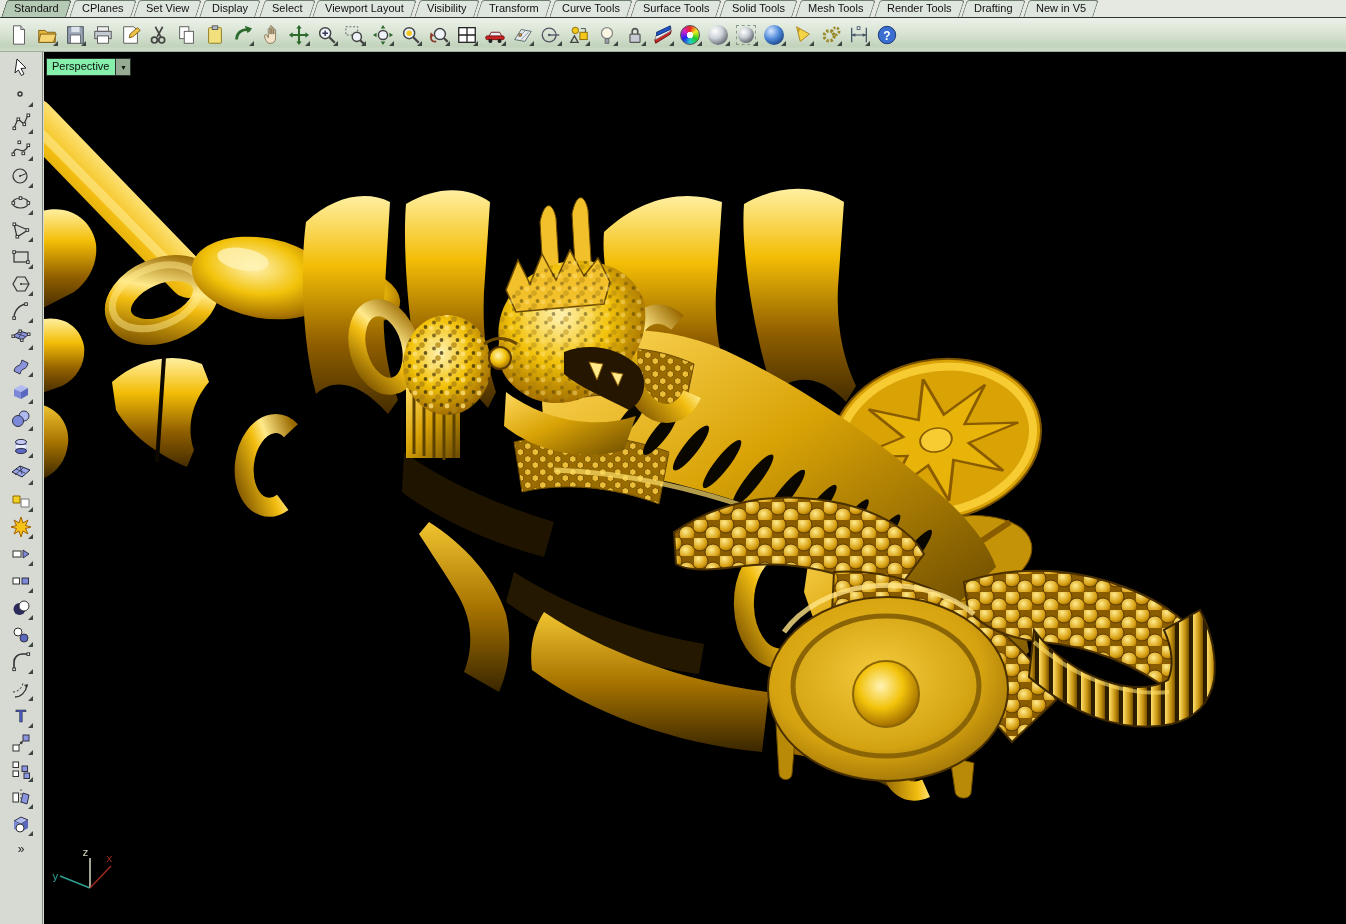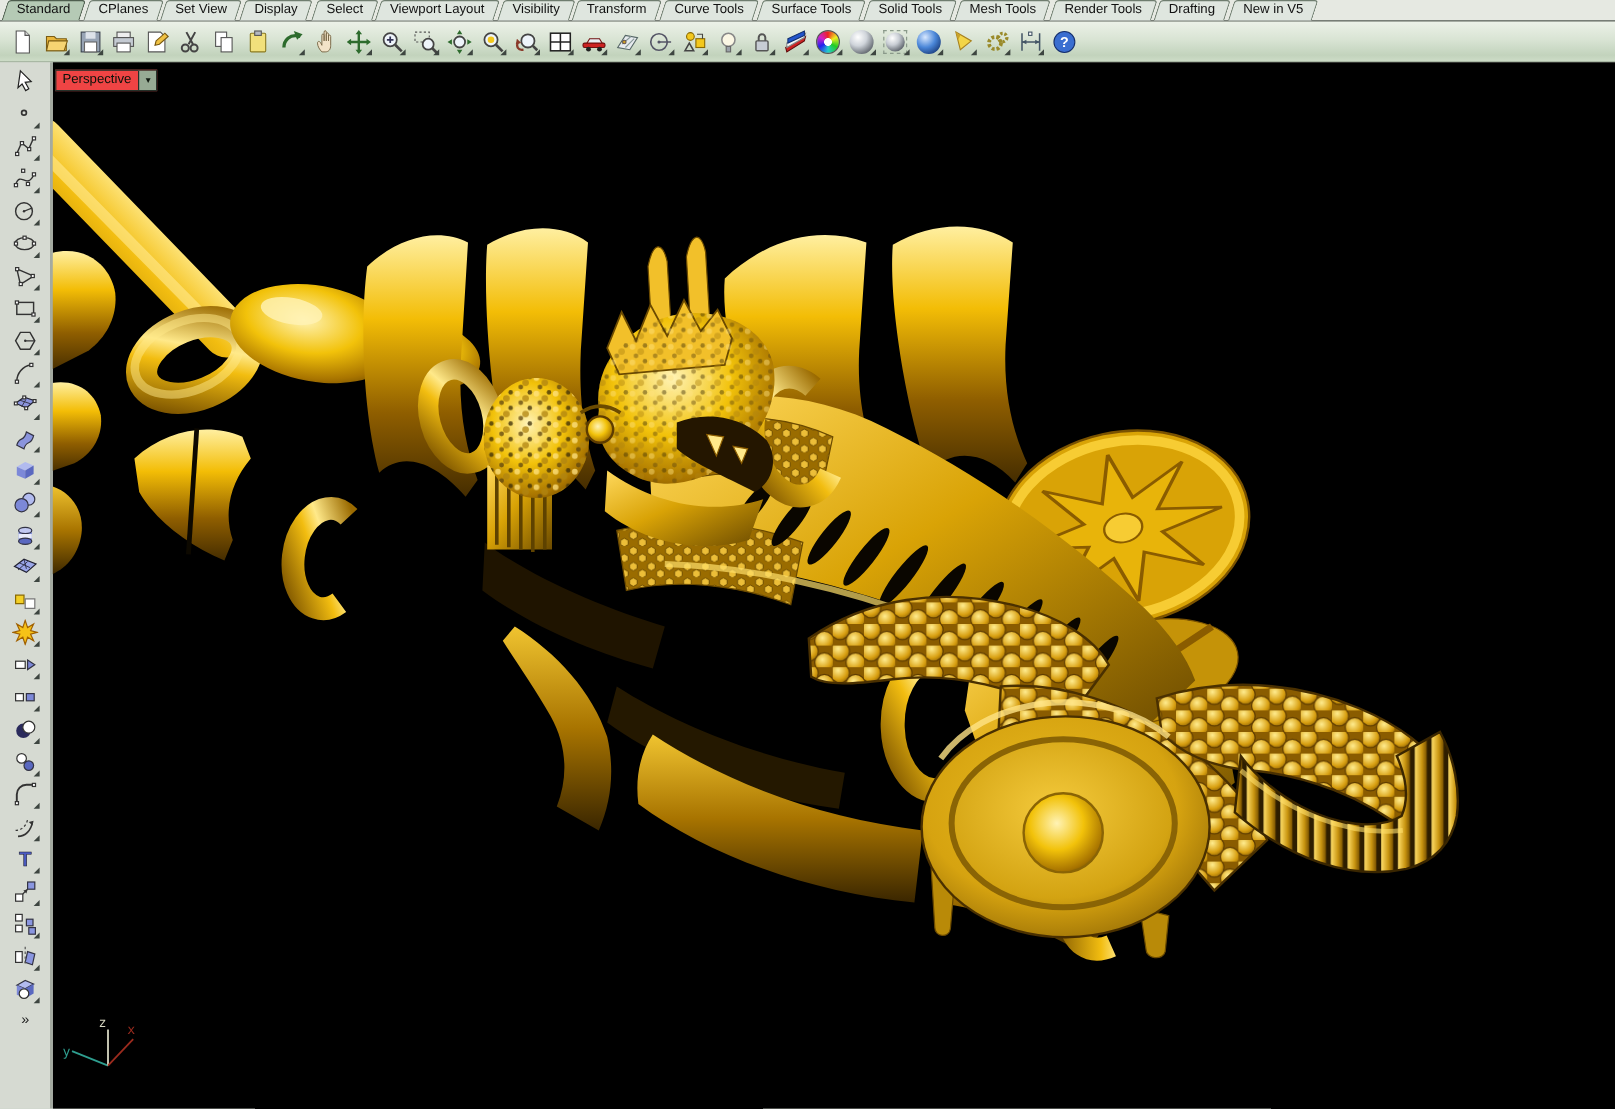--- a/index.html
+++ b/index.html
@@ -13,21 +13,21 @@
   .toolbar{position:absolute;left:0;top:18px;width:1346px;height:34px;background:linear-gradient(180deg,#ecf1e8 0%,#d9e4d4 45%,#c2d3bc 85%,#cddcc7 100%);display:flex;align-items:center;padding-left:6px;box-sizing:border-box;border-bottom:1px solid #9fae9a;}
   button.tb{position:relative;width:26px;height:26px;margin-right:2px;background:transparent;border:1px solid transparent;padding:1px;box-sizing:border-box;}
   .fly::after{content:"";position:absolute;right:1px;bottom:1px;width:0;height:0;border-left:5px solid transparent;border-bottom:5px solid #3d4540;}
   
   .main{position:absolute;left:0;top:52px;width:1346px;height:872px;}
   .sidebar{position:absolute;left:0;top:0;width:43px;height:872px;background:#d6dad2;border-right:1px solid #848b80;box-sizing:border-box;display:flex;flex-direction:column;align-items:center;padding-top:3px;}
   button.sb{position:relative;width:28px;height:27px;background:transparent;border:1px solid transparent;padding:1px;box-sizing:border-box;flex:0 0 auto;}
   .more{font-size:12px;color:#222;margin-top:4px;cursor:default;}
   .viewport{position:absolute;left:44px;top:0;width:1302px;height:872px;background:#000;}
   .scene{position:absolute;left:0;top:0;width:100%;height:100%;}
-  .vplabel{position:absolute;left:2px;top:6px;display:flex;align-items:stretch;border:1px solid #26312a;background:#ef4444;height:16px;font-size:11px;cursor:default;}
+  .vplabel{position:absolute;left:2px;top:6px;display:flex;align-items:stretch;border:1px solid #26312a;background:#86efac;height:16px;font-size:11px;cursor:default;}
   .vptext{padding:1px 6px 0 5px;color:#0a120a;}
   .vpdrop{width:14px;border-left:1px solid #26312a;background:#97aa94;display:flex;align-items:center;justify-content:center;font-size:7px;color:#101810;}
   svg text.ax{font-family:"DejaVu Sans Mono","Liberation Mono",monospace;font-size:11px;}
 </style>
 </head>
 <body>
 
 <div class="window">
 
   <div class="tabbar">

